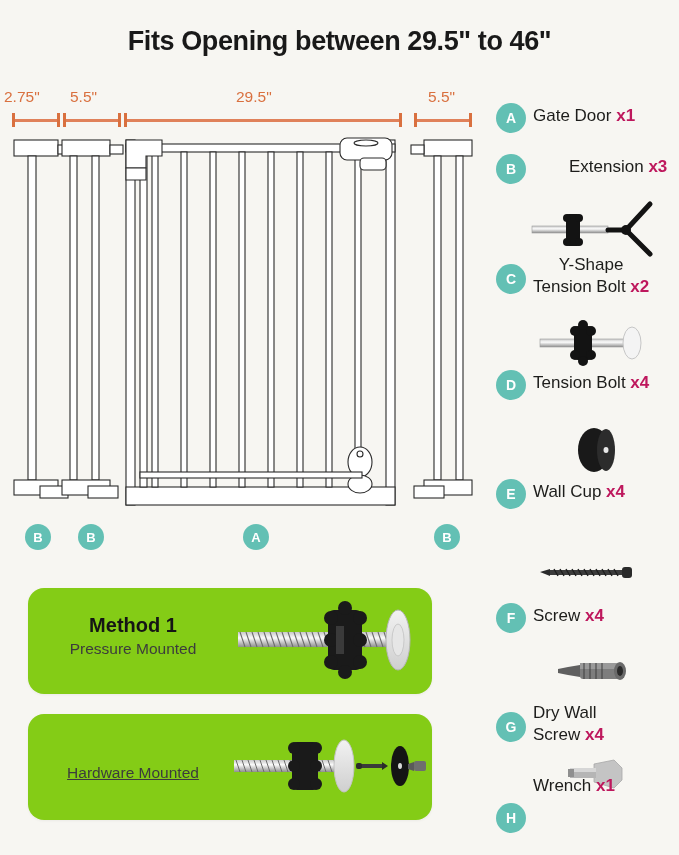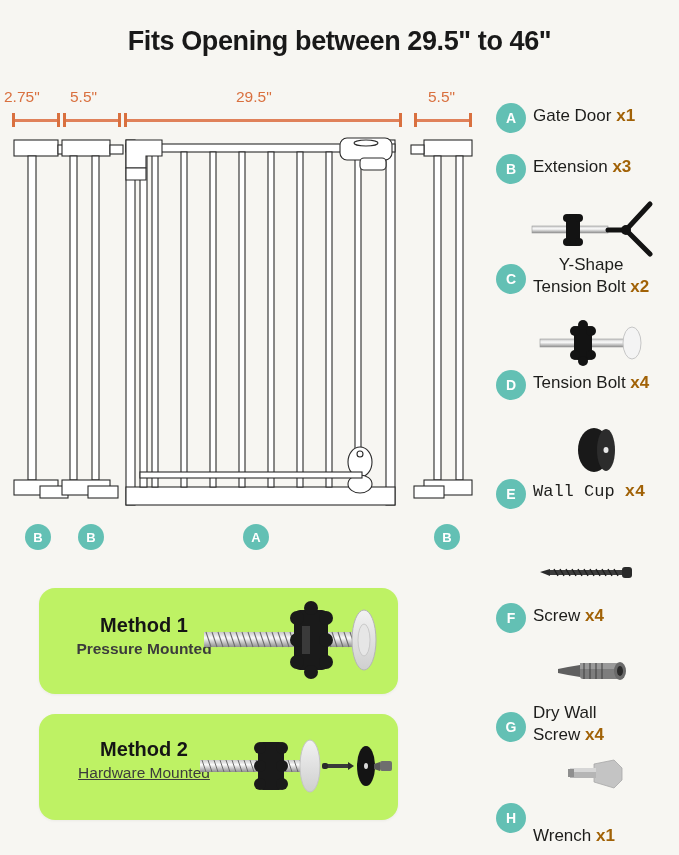--- a/index.html
+++ b/index.html
@@ -50,52 +50,52 @@
     font-weight:bold;
     box-sizing:border-box;
   }
   .dbadge{
     position:absolute;
     width:26px;height:26px;font-size:13px;
   }
 
   
   .method{
-    position:absolute;left:39px;width:359px;height:106px;
-    background:#bef264;border-radius:16px;
+    position:absolute;left:28px;width:404px;height:106px;
+    background:#84cc16;border-radius:16px;
     box-shadow:0 1px 3px rgba(0,0,0,.05);
   }
   .method-1{top:588px;}
   .method-2{top:714px;}
   .m-title{
     position:absolute;left:0;width:210px;text-align:center;
     font-size:20px;font-weight:bold;color:#151515;
   }
   .m-sub{
     position:absolute;left:0;width:210px;text-align:center;
     font-size:15.5px;color:#3c3c3c;
   }
   .method-1 .m-title{top:26px;}
-  .method-1 .m-sub{top:52px;font-weight:bold;}
+  .method-1 .m-sub{top:52px;}
   .method-2 .m-title{top:24px;}
   .method-2 .m-sub{top:50px;text-decoration:underline;}
   .m-art{position:absolute;right:4px;top:0;height:106px;width:196px;}
   .m-art svg{display:block;}
 
   
   .legend{position:absolute;left:492px;top:0;width:187px;height:855px;}
   .leg-badge{
     position:absolute;left:4px;
     width:30px;height:30px;font-size:14px;
   }
   .leg-text{
     position:absolute;left:41px;
     font-size:17px;color:#1d1d1b;line-height:22px;
   }
-  .leg-text .qty{color:#a16207;font-weight:bold;}
+  .leg-text .qty{color:#be185d;font-weight:bold;}
   .leg-art{position:absolute;left:30px;width:150px;}
   .leg-art svg{display:block;}
 </style>
 </head>
 <body>
 
 <div id="page">
 
   <div class="title">Fits Opening between 29.5" to 46"</div>
 
@@ -235,21 +235,20 @@
         </g>
         <rect x="104" y="38" width="8" height="28" fill="#3a3a3a"></rect>
 
         <ellipse cx="166" cy="52" rx="12" ry="30" fill="url(#cup)" stroke="#b5b5b5" stroke-width="1"></ellipse>
         <ellipse cx="166" cy="52" rx="6" ry="16" fill="#e6e6e6" stroke="#c2c2c2" stroke-width="0.8"></ellipse>
       </svg>
     </div>
   </div>
 
   <div class="method method-2">
-    <div class="m-title">Method 2</div>
     <div class="m-sub">Hardware Mounted</div>
     <div class="m-art">
       <svg width="196" height="106" viewBox="0 0 196 106">
 
         <rect x="2" y="46" width="108" height="12" fill="url(#steel)"></rect>
         <g stroke="#6d6d6d" stroke-width="1">
           <path d="M4 46 L8 58 M10 46 L14 58 M16 46 L20 58 M22 46 L26 58 M28 46 L32 58 M34 46 L38 58 M40 46 L44 58 M46 46 L50 58 M52 46 L56 58 M58 46 L62 58"></path>
           <path d="M84 46 L88 58 M90 46 L94 58 M96 46 L100 58 M102 46 L106 58"></path>
         </g>
 
@@ -284,21 +283,21 @@
 
   <div class="legend">
 
     <div class="badge leg-badge" style="top:103px;">A</div>
     <div class="leg-text" style="top:105px;">
       <span>Gate Door</span>
       <span class="qty">x1</span>
     </div>
 
     <div class="badge leg-badge" style="top:154px;">B</div>
-    <div class="leg-text" style="top:156px;">
+    <div class="leg-text" style="top:156px;margin-left:36px;">
       <span>Extension</span>
       <span class="qty">x3</span>
     </div>
 
     <div class="leg-art" style="top:200px;">
       <svg width="150" height="62" viewBox="0 0 150 62">
         <rect x="10" y="26" width="76" height="7" fill="url(#steel)" stroke="#9a9a9a" stroke-width="0.6"></rect>
         <g fill="#131313">
           <rect x="44" y="14" width="14" height="32" rx="3"></rect>
           <circle cx="45" cy="18" r="4"></circle>
@@ -343,21 +342,21 @@
     </div>
 
     <div class="leg-art" style="top:424px;">
       <svg width="150" height="52" viewBox="0 0 150 52">
         <ellipse cx="72" cy="26" rx="16" ry="22" fill="#191919"></ellipse>
         <ellipse cx="84" cy="26" rx="9" ry="21" fill="#2c2c2c"></ellipse>
         <ellipse cx="84" cy="26" rx="2.5" ry="3" fill="#e8e8e8"></ellipse>
       </svg>
     </div>
     <div class="badge leg-badge" style="top:479px;">E</div>
-    <div class="leg-text" style="top:481px;font-family:Liberation Mono, monospace;">
+    <div class="leg-text" style="top:481px;">
       <span>Wall Cup</span>
       <span class="qty">x4</span>
     </div>
 
     <div class="leg-art" style="top:550px;">
       <svg width="150" height="44" viewBox="0 0 150 44">
         <rect x="28" y="20" width="74" height="5" fill="#3b3b3b"></rect>
         <g stroke="#1e1e1e" stroke-width="1.4">
           <path d="M32 19 L36 26 M38 19 L42 26 M44 19 L48 26 M50 19 L54 26 M56 19 L60 26 M62 19 L66 26 M68 19 L72 26 M74 19 L78 26 M80 19 L84 26 M86 19 L90 26 M92 19 L96 26"></path>
         </g>
@@ -395,19 +394,19 @@
 
     <div class="leg-art" style="top:750px;">
       <svg width="150" height="46" viewBox="0 0 150 46">
         <path d="M72 14 L92 10 L100 18 L100 30 L92 38 L72 32 Z" fill="#c4c4c4" stroke="#a8a8a8" stroke-width="0.8"></path>
         <rect x="48" y="18" width="26" height="10" fill="#b5b5b5"></rect>
         <rect x="48" y="18" width="26" height="4" fill="#d6d6d6"></rect>
         <rect x="46" y="19" width="6" height="8" fill="#8f8f8f"></rect>
       </svg>
     </div>
     <div class="badge leg-badge" style="top:803px;">H</div>
-    <div class="leg-text" style="top:825px;">
+    <div class="leg-text" style="top:775px;">
       <span>Wrench</span>
       <span class="qty">x1</span>
     </div>
 
   </div>
 </div>
 
 </body></html>

